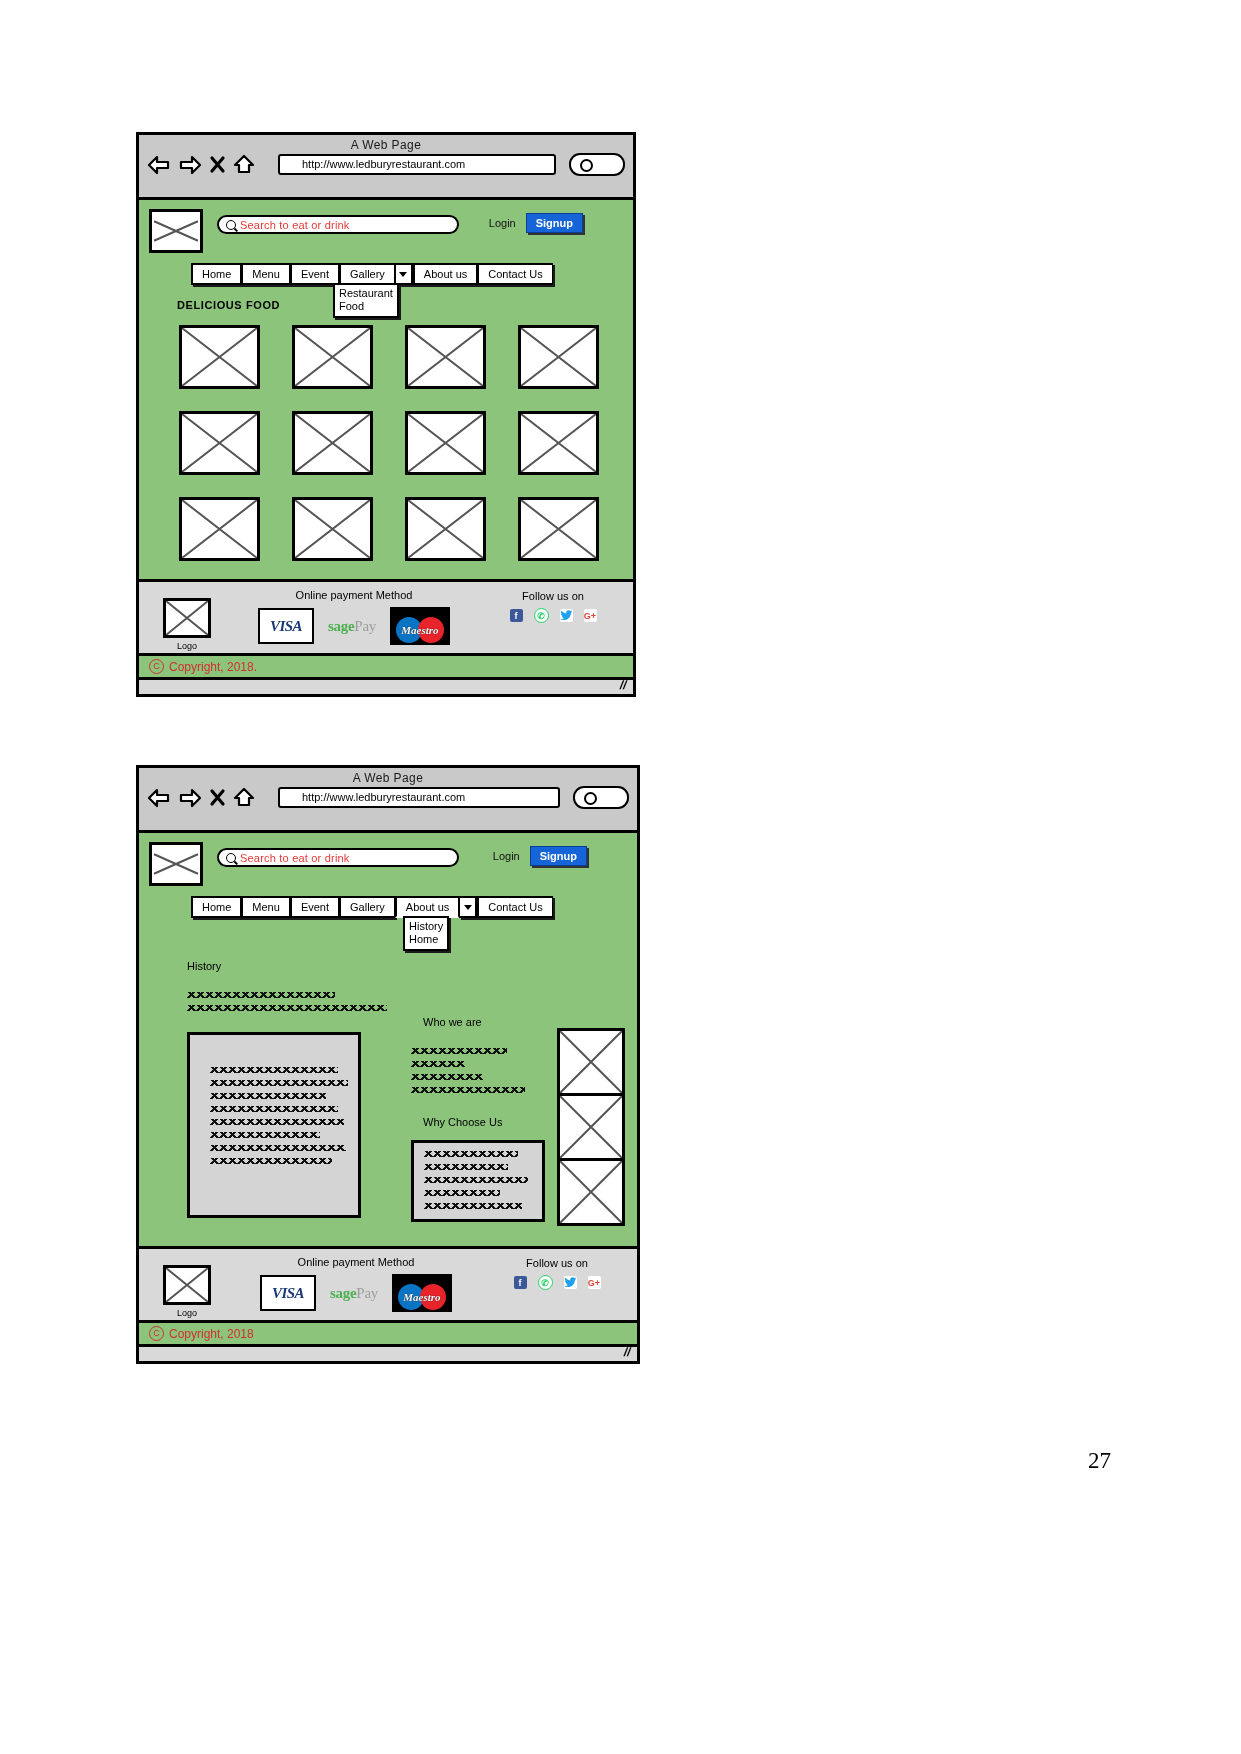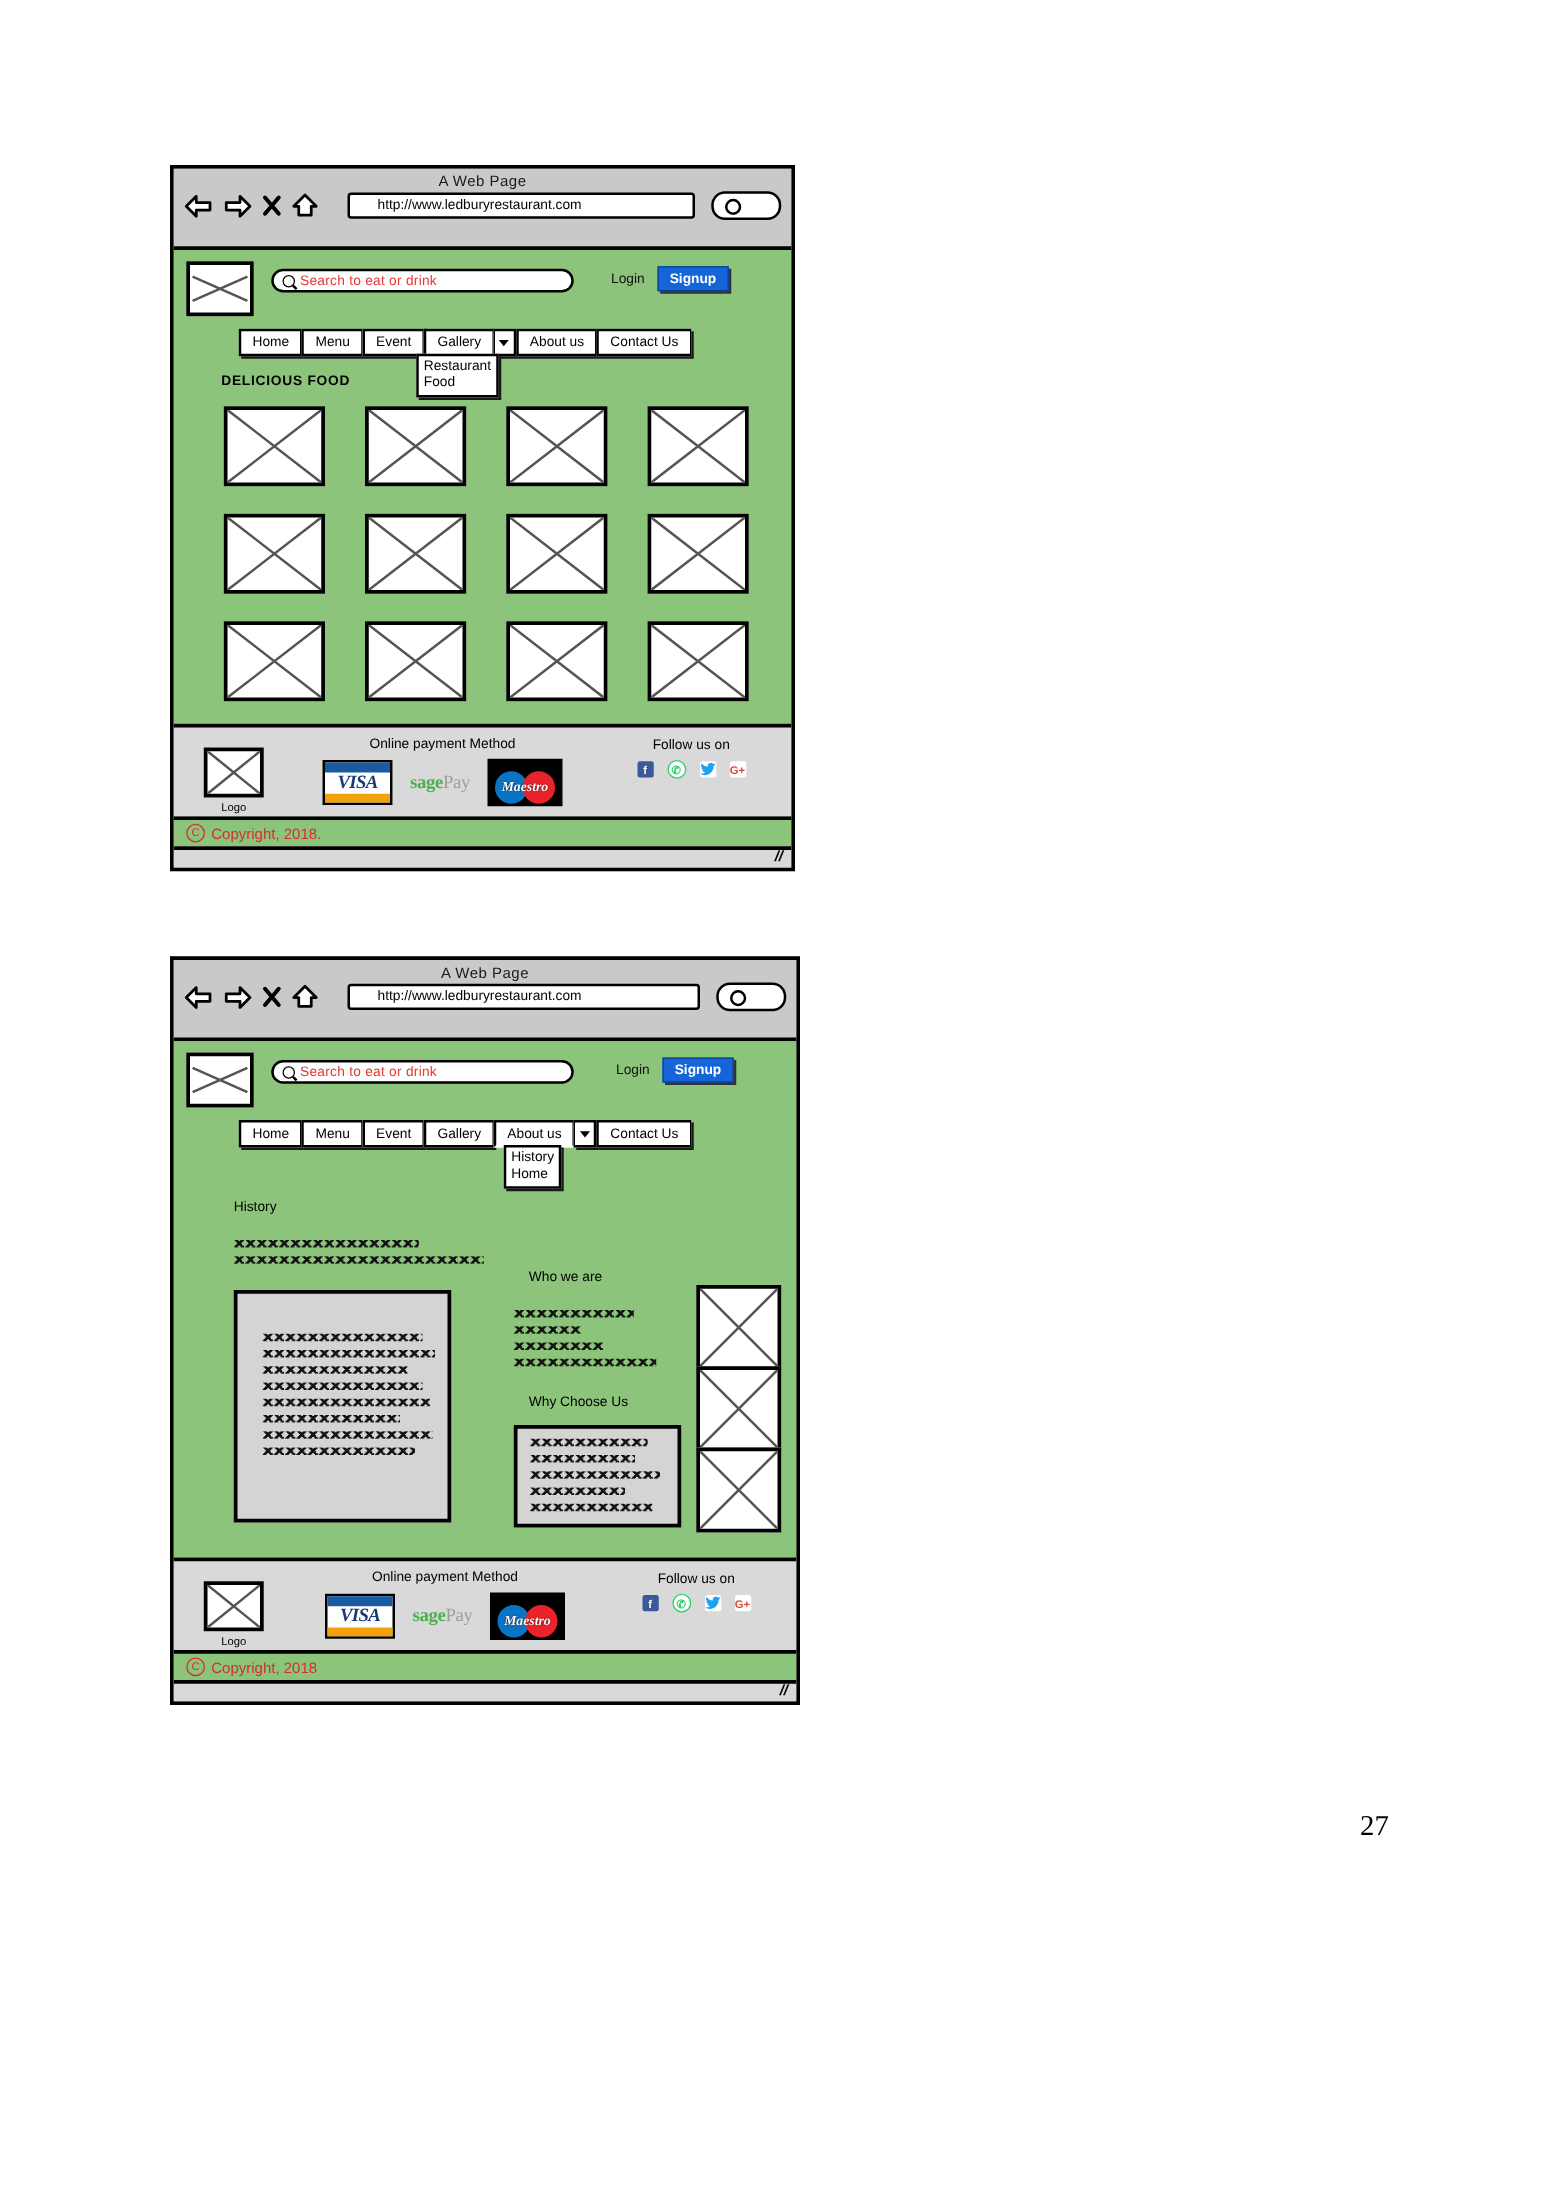--- a/index.html
+++ b/index.html
@@ -236,21 +236,21 @@
     width: 42px; height: 34px; background:#fff; border:3px solid #000;
     margin: 0 auto; position: relative;
   }
   .footer-logo-label { font-size: 9px; margin-top: 3px; }
   .pay-col { flex: 1 1 auto; text-align:center; }
   .pay-title { font-size: 11px; margin: 3px 0 6px 0; }
   .pay-row { display:flex; align-items:center; justify-content:center; gap: 14px; }
 
   .visa {
     width: 56px; height: 36px; background:#fff; border:2px solid #000;
-    display:flex; flex-direction:column; box-sizing:border-box;
+    display:flex; flex-direction:row; box-sizing:border-box;
   }
   .visa .b1{ height:10px; background:#1a5aa0;}
   .visa .b2{ flex:1; display:flex;align-items:center;justify-content:center;
     font-family:"Liberation Serif",serif; font-style:italic; font-weight:bold;
     font-size:15px; color:#1a3a75; letter-spacing:-.5px;}
   .visa .b3{ height:8px; background:#f2a10a;}
 
   .sagepay{ font-size:15px; letter-spacing:-.3px; }
   .sagepay .s1{ color:#4caf50; font-weight:bold; font-family:"Liberation Serif",serif;}
   .sagepay .s2{ color:#9e9e9e; font-family:"Liberation Serif",serif;}

